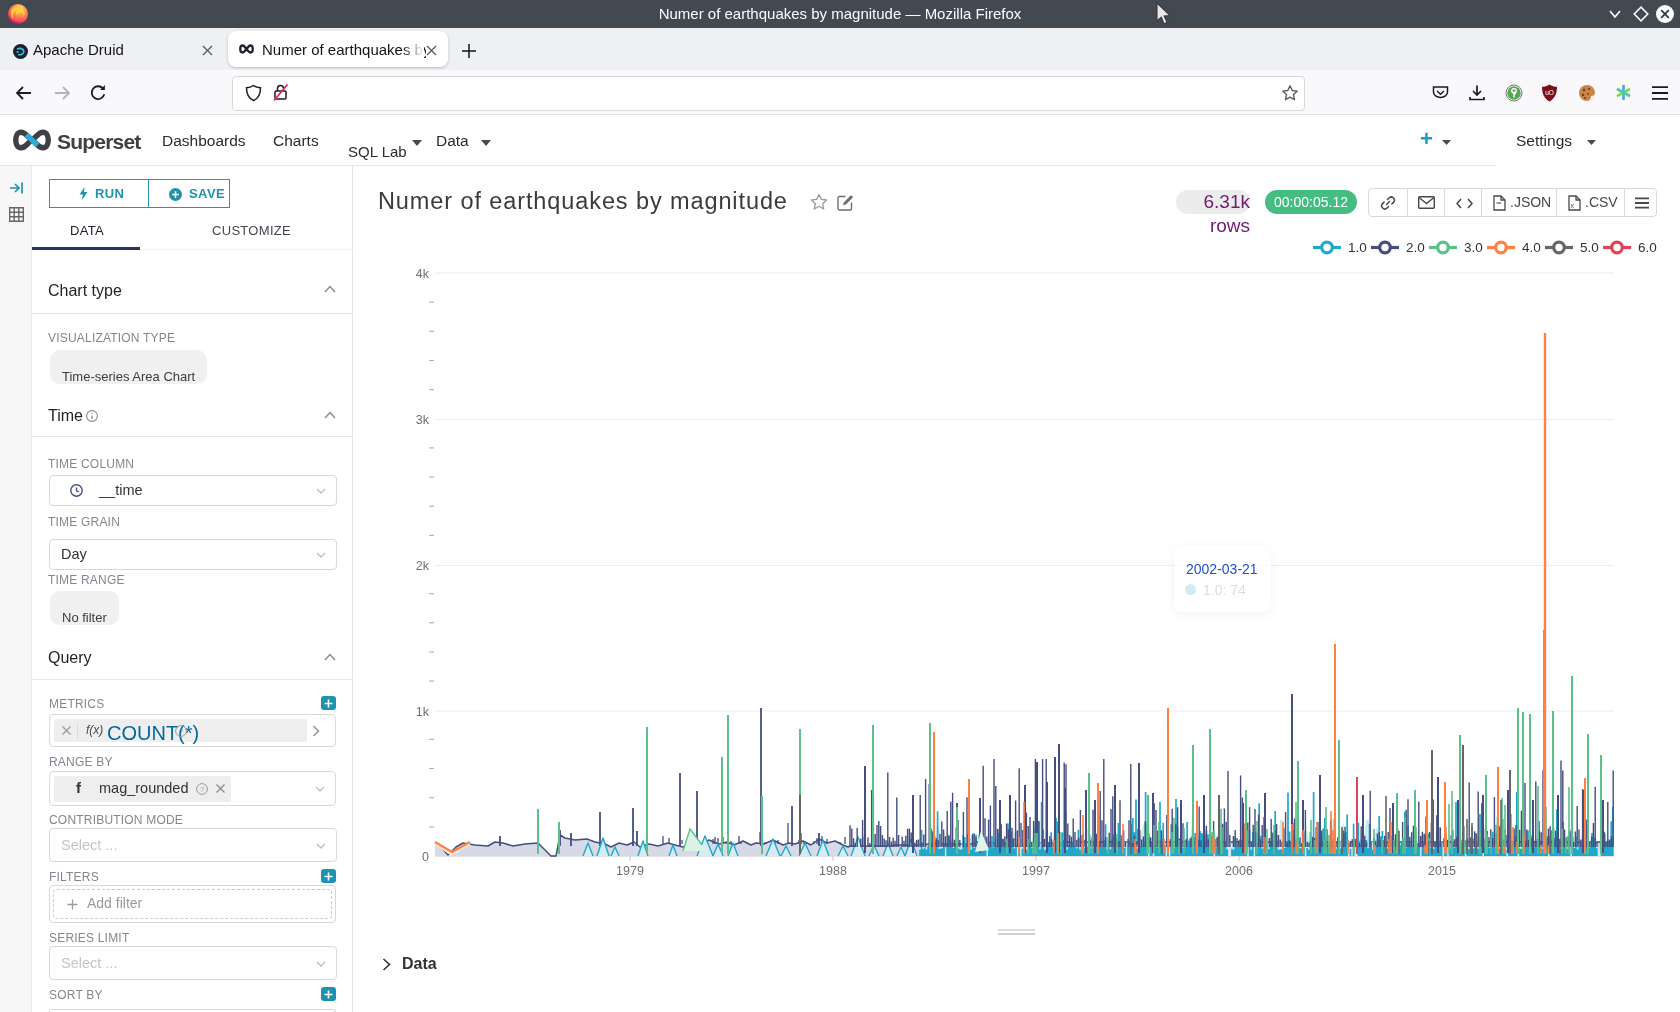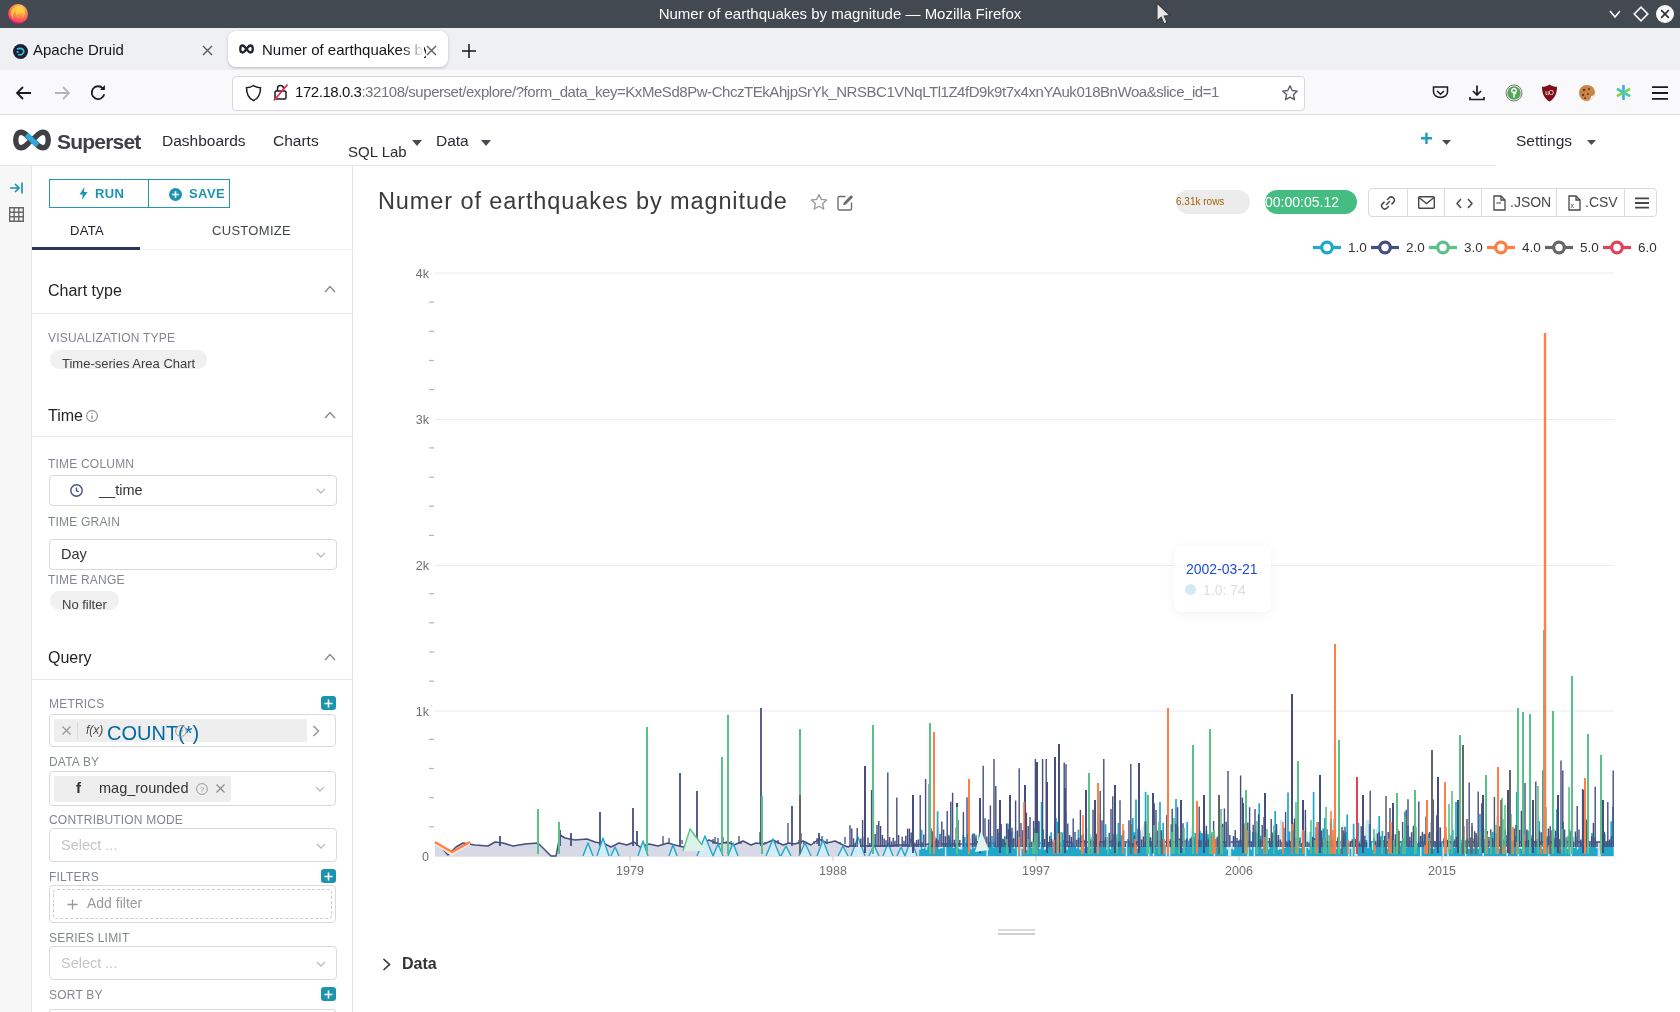--- a/index.html
+++ b/index.html
@@ -1,21 +1,21 @@
 <!DOCTYPE html>
 <html><head><meta charset="utf-8"><style>
 *{margin:0;padding:0;box-sizing:border-box}
 html,body{width:1680px;height:1012px;overflow:hidden}
 body{font-family:"Liberation Sans",sans-serif;background:#fff;position:relative;-webkit-font-smoothing:antialiased}
 .abs{position:absolute}
 .lbl{font-size:12px;color:#82878f;letter-spacing:.2px}
 .sel{position:absolute;left:49px;width:288px;height:31px;border:1px solid #d9d9d9;border-radius:4px;background:#fff}
 .ph{position:absolute;left:11px;top:6px;font-size:14.5px;color:#c5c5c5}
 .chev{position:absolute;right:10px;top:12px;width:10px;height:6px}
-.pill{position:absolute;background:#f0f0f0;border-radius:10px;font-size:13px;color:#3d3d3d;line-height:19px;padding:4px 12px;height:19px}
+.pill{position:absolute;background:#f0f0f0;border-radius:10px;font-size:13px;color:#3d3d3d;line-height:19px;padding:17px 12px;height:19px}
 .plusbtn{position:absolute;left:321px;width:15px;height:14px;background:#1e93b0;border-radius:3px;color:#fff;text-align:center}
 .seclbl{font-size:16px;font-weight:500;color:#242424}
 .divider{position:absolute;left:32px;width:321px;height:1px;background:#e8e8e8}
 svg{display:block}
 </style></head><body>
 
 <div class="abs" style="left:0;top:0;width:1680px;height:28px;background:#424950">
  <svg class="abs" style="left:7px;top:3px" width="22" height="22" viewBox="0 0 22 22">
   <defs>
         <radialGradient id="ffg" cx="60%" cy="25%" r="80%">
@@ -81,21 +81,20 @@
     </svg>
  <div class="abs" style="left:232px;top:6px;width:1073px;height:35px;background:#fff;border:1px solid #d7d7dc;border-radius:4px"></div>
  <svg class="abs" style="left:245px;top:14px" width="17" height="18" viewBox="0 0 17 18">
       <path d="M8.5 1.5 C10.5 3 13 3.8 15.5 3.8 C15.5 10 13.5 14.5 8.5 16.5 C3.5 14.5 1.5 10 1.5 3.8 C4 3.8 6.5 3 8.5 1.5 Z" fill="none" stroke="#1b1b21" stroke-width="1.5"></path>
     </svg>
  <svg class="abs" style="left:272px;top:13px" width="18" height="19" viewBox="0 0 18 19">
    <rect x="3" y="8" width="11" height="8" rx="1.2" fill="none" stroke="#1b1b21" stroke-width="1.5"></rect>
    <path d="M5.5 8 V5.5 A3 3 0 0 1 11.5 5.5" fill="none" stroke="#1b1b21" stroke-width="1.5"></path>
    <path d="M2 17.5 L15.5 1.5" stroke="#e22850" stroke-width="1.8"></path>
  </svg>
- <div class="abs" style="left:295px;top:13px;font-size:15px;color:#15141a;white-space:nowrap;letter-spacing:-0.45px">172.18.0.3<span style="color:#74737e">:32108/superset/explore/?form_data_key=KxMeSd8Pw-ChczTEkAhjpSrYk_NRSBC1VNqLTl1Z4fD9k9t7x4xnYAuk018BnWoa&amp;slice_id=1</span></div>
  <svg class="abs" style="left:1281px;top:14px" width="18" height="18" viewBox="0 0 18 18">
       <path d="M9 1.8 L11.2 6.5 L16.3 7.1 L12.5 10.6 L13.5 15.7 L9 13.2 L4.5 15.7 L5.5 10.6 L1.7 7.1 L6.8 6.5 Z" fill="none" stroke="#5b5b66" stroke-width="1.4" stroke-linejoin="round"></path>
     </svg>
  <svg class="abs" style="left:1432px;top:15px" width="17" height="16" viewBox="0 0 17 16">
       <path d="M1.5 2 H15.5 V7 A7 5.5 0 0 1 1.5 7 Z" fill="none" stroke="#1b1b21" stroke-width="1.5"></path>
       <path d="M5 6 L8.5 9.2 L12 6" fill="none" stroke="#1b1b21" stroke-width="1.5"></path>
     </svg>
  <svg class="abs" style="left:1468px;top:14px" width="18" height="18" viewBox="0 0 18 18">
       <path d="M9 1.5 L9 10.5 M5 7 L9 11 L13 7" fill="none" stroke="#1b1b21" stroke-width="1.7"></path>
       <path d="M2 13 V15.5 H16 V13" fill="none" stroke="#1b1b21" stroke-width="1.7"></path>
@@ -241,21 +240,21 @@
     <div class="abs" style="left:53px;top:3px;font-size:20px;color:#0369a1">COUNT(*)</div>
     <svg class="abs" style="left:121px;top:6px" width="12" height="12" viewBox="0 0 12 12">
         <circle cx="6" cy="6" r="5.4" fill="none" stroke="#9a9a9a" stroke-width="1"></circle>
         <text x="6" y="8.6" font-size="7.5" fill="#9a9a9a" text-anchor="middle">?</text>
       </svg>
   </div>
   <svg class="abs" style="left:262px;top:10px" width="8" height="12" viewBox="0 0 8 12">
       <path d="M1.5 1 L6.5 6 L1.5 11" fill="none" stroke="#999" stroke-width="1.6"></path>
     </svg>
 </div>
-<div class="abs lbl" style="left:49px;top:755px">DATA BY</div>
+<div class="abs lbl" style="left:49px;top:755px">RANGE BY</div>
 <div class="abs" style="left:49px;top:771px;width:287px;height:35px;border:1px solid #d9d9d9;border-radius:4px;background:#fff">
   <div class="abs" style="left:4px;top:4px;width:177px;height:26px;background:#eeeeee;border-radius:2px">
     <div class="abs" style="left:22px;top:3px;font-size:15px;font-weight:bold;color:#333">f</div>
     <div class="abs" style="left:45px;top:4px;font-size:14.5px;color:#333">mag_rounded</div>
     <svg class="abs" style="left:142px;top:7px" width="12" height="12" viewBox="0 0 12 12">
         <circle cx="6" cy="6" r="5.4" fill="none" stroke="#9a9a9a" stroke-width="1"></circle>
         <text x="6" y="8.6" font-size="7.5" fill="#9a9a9a" text-anchor="middle">?</text>
       </svg>
     <svg class="abs" style="left:162px;top:8px" width="9" height="9" viewBox="0 0 9 9">
         <path d="M0.5 0.5 L8.5 8.5 M8.5 0.5 L0.5 8.5" stroke="#8a8a8a" stroke-width="1.2"></path>
@@ -298,22 +297,22 @@
 <div class="abs" style="left:49px;top:1009px;width:287px;height:3px;border:1px solid #d9d9d9;border-bottom:none;border-radius:4px 4px 0 0;background:#fff"></div>
 
 <div class="abs" style="left:378px;top:188px;font-size:23.5px;font-weight:500;color:#3b3b3b;letter-spacing:0.9px">Numer of earthquakes by magnitude</div>
 <svg class="abs" style="left:810px;top:193px" width="18" height="18" viewBox="0 0 18 18">
     <path d="M9 1.5 L11.3 6.4 L16.6 7 L12.6 10.7 L13.7 16 L9 13.3 L4.3 16 L5.4 10.7 L1.4 7 L6.7 6.4 Z" fill="none" stroke="#999" stroke-width="1.3" stroke-linejoin="round"></path>
   </svg>
 <svg class="abs" style="left:837px;top:194px" width="17" height="17" viewBox="0 0 17 17">
     <path d="M14.5 8.5 V14.5 A1.5 1.5 0 0 1 13 16 H2.5 A1.5 1.5 0 0 1 1 14.5 V4 A1.5 1.5 0 0 1 2.5 2.5 H8.5" fill="none" stroke="#6e6e6e" stroke-width="1.4"></path>
     <path d="M6 11.2 L6.8 8.4 L13.3 1.8 A1.1 1.1 0 0 1 14.9 1.8 L15.4 2.3 A1.1 1.1 0 0 1 15.4 3.9 L8.9 10.4 Z" fill="#6e6e6e"></path>
   </svg>
-<div class="abs" style="left:1176px;top:190px;width:74px;height:24px;background:#ececec;border-radius:12px;text-align:left;line-height:24px;font-size:10px;color:#a16207">6.31k rows</div>
-<div class="abs" style="left:1265px;top:190px;width:92px;height:24px;background:#45bd82;border-radius:12px;text-align:left;line-height:24px;font-size:14px;color:#fff">00:00:05.12</div>
+<div class="abs" style="left:1176px;top:190px;width:74px;height:24px;background:#ececec;border-radius:12px;text-align:right;line-height:24px;font-size:19px;color:#701a75">6.31k rows</div>
+<div class="abs" style="left:1265px;top:190px;width:92px;height:24px;background:#45bd82;border-radius:12px;text-align:center;line-height:24px;font-size:14px;color:#fff">00:00:05.12</div>
 <div class="abs" style="left:1368px;top:188px;width:289px;height:29px;border:1px solid #d9d9d9;border-radius:4px;background:#fff">
   <div class="abs" style="left:38px;top:0;width:1px;height:27px;background:#d9d9d9"></div>
   <div class="abs" style="left:75px;top:0;width:1px;height:27px;background:#d9d9d9"></div>
   <div class="abs" style="left:112px;top:0;width:1px;height:27px;background:#d9d9d9"></div>
   <div class="abs" style="left:187px;top:0;width:1px;height:27px;background:#d9d9d9"></div>
   <div class="abs" style="left:255px;top:0;width:1px;height:27px;background:#d9d9d9"></div>
   <svg class="abs" style="left:11px;top:6px" width="16" height="16" viewBox="0 0 16 16">
       <g fill="none" stroke="#484848" stroke-width="1.5" stroke-linecap="round">
         <path d="M6.5 9.5 L9.5 6.5"></path>
         <path d="M7.5 4.5 L9 3 A3.1 3.1 0 0 1 13.4 7.4 L11.9 8.9"></path>

